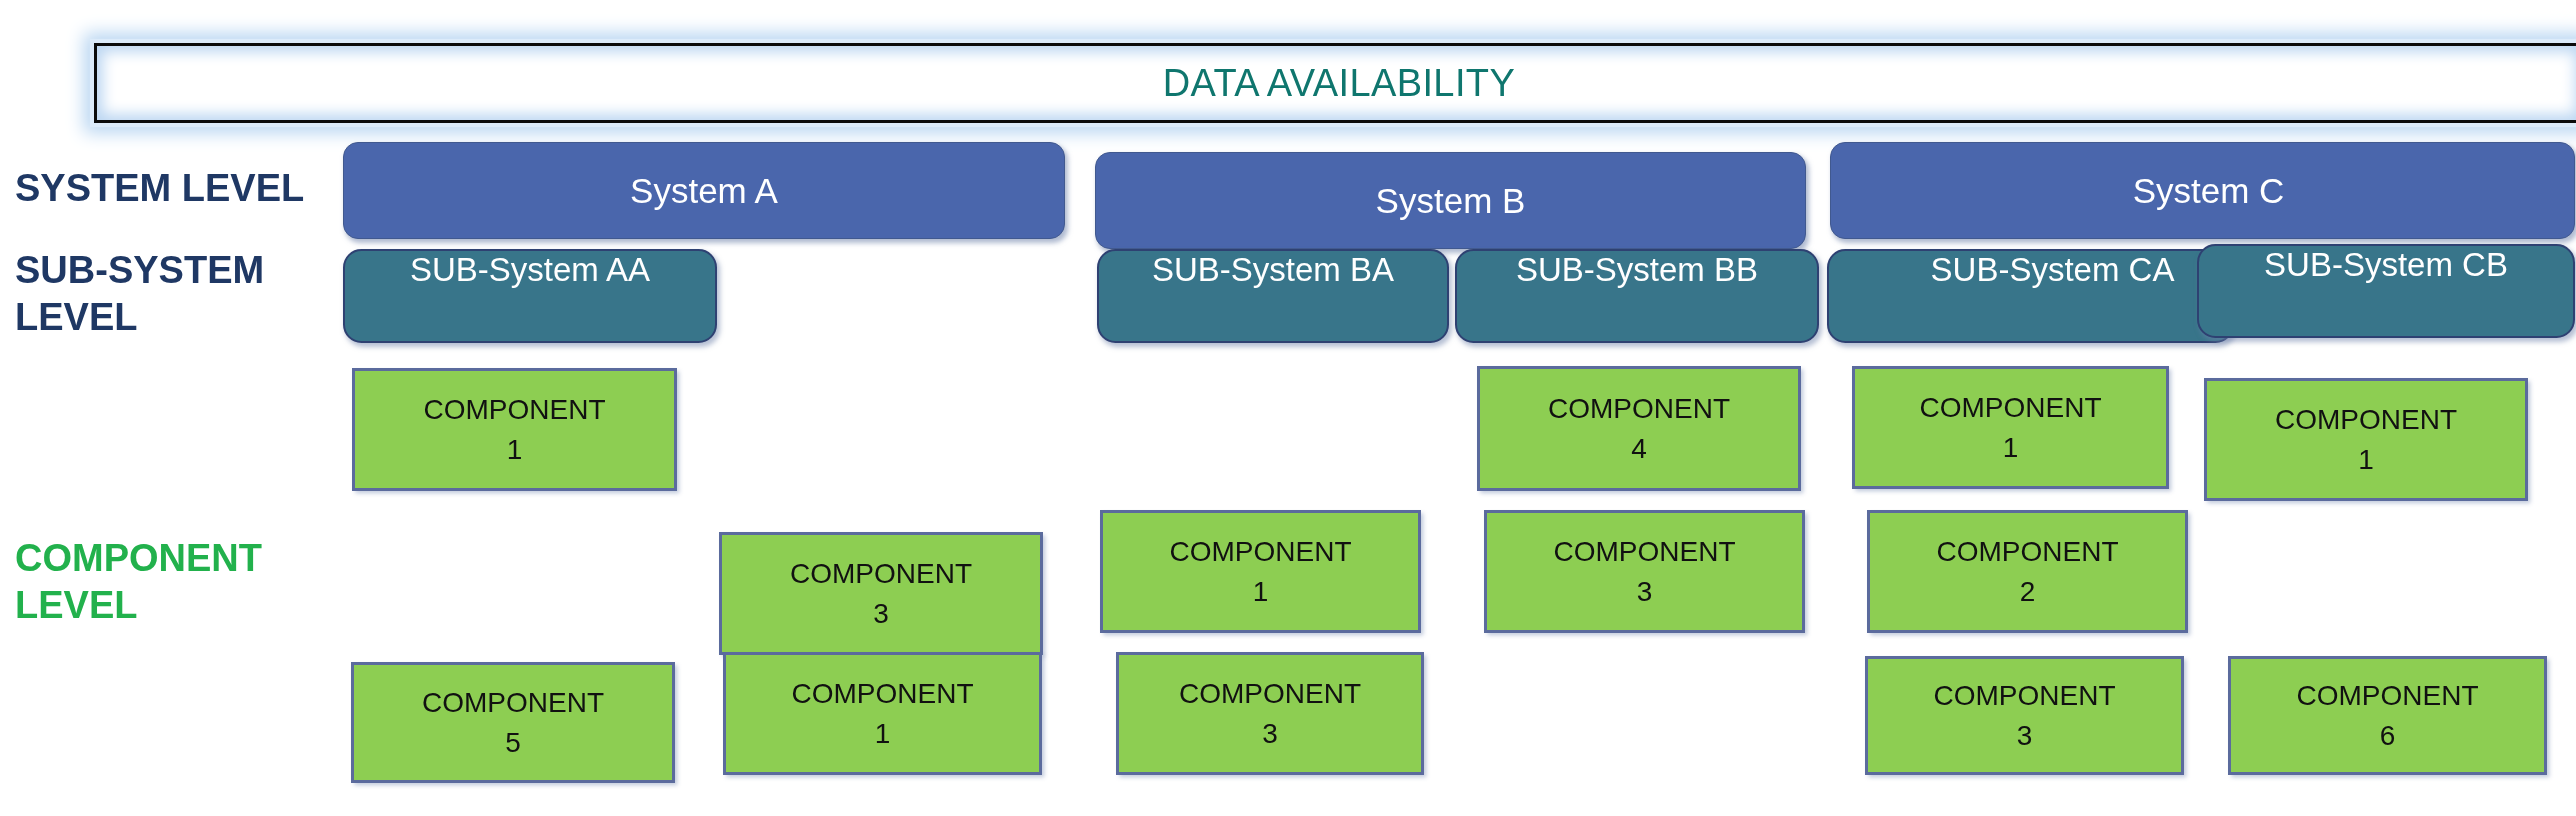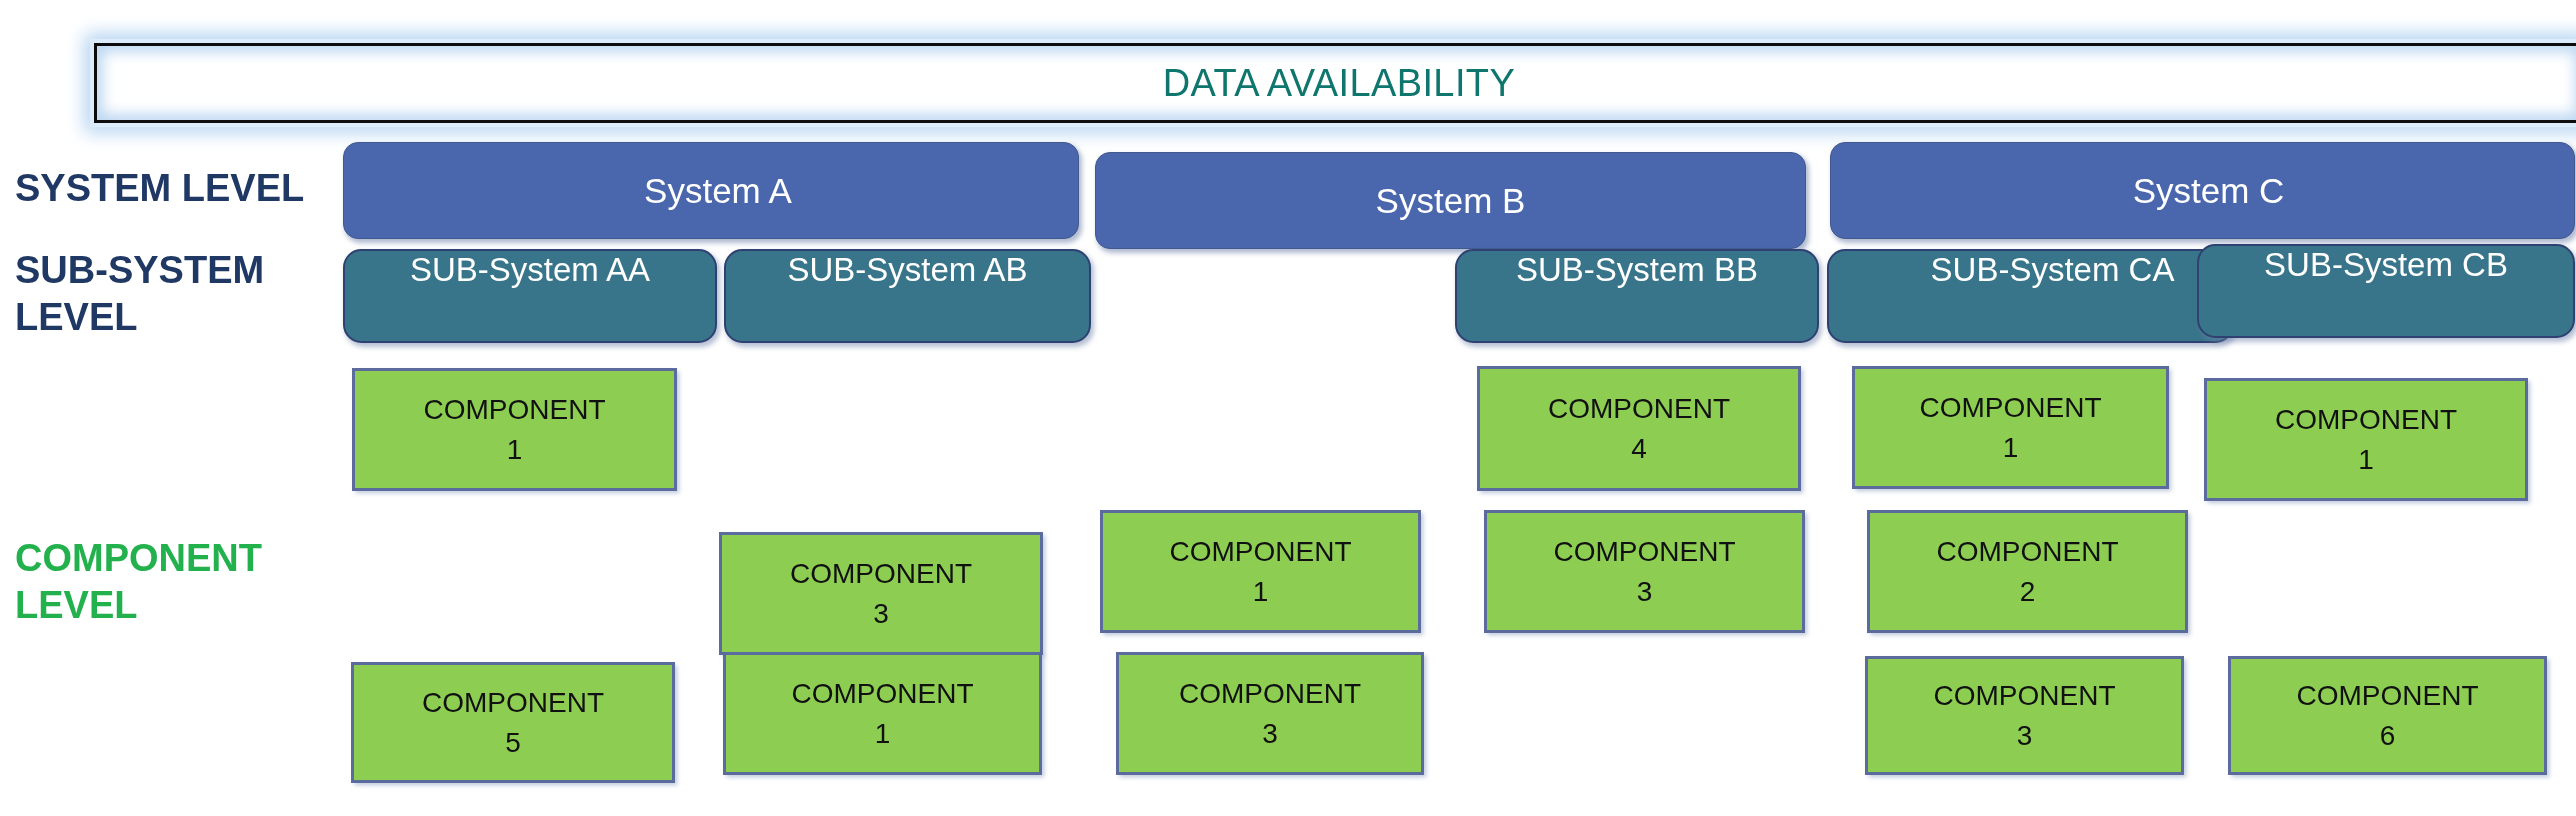--- a/index.html
+++ b/index.html
@@ -76,35 +76,35 @@
   </div>
   <div class="level-label lbl-navy" style="top:247px;">
     <div>SUB-SYSTEM</div>
     <div>LEVEL</div>
   </div>
   <div class="level-label lbl-green" style="top:535px;">
     <div>COMPONENT</div>
     <div>LEVEL</div>
   </div>
 
-  <div class="sys" style="left:343px;top:142px;width:720px;padding-left:14px;">
+  <div class="sys" style="left:343px;top:142px;width:720px;">
     <span>System A</span>
   </div>
   <div class="sys" style="left:1095px;top:152px;width:709px;">
     <span>System B</span>
   </div>
   <div class="sys" style="left:1830px;top:142px;width:731px;padding-left:12px;">
     <span>System C</span>
   </div>
 
   <div class="sub" style="left:343px;top:249px;width:370px;">
     <span>SUB-System AA</span>
   </div>
-  <div class="sub" style="left:724px;top:249px;width:363px;">
-    <span>SUB-System AB</span>
+  <div class="sub" style="left:1097px;top:249px;width:348px;">
+    <span>SUB-System BA</span>
   </div>
   <div class="sub" style="left:1455px;top:249px;width:360px;">
     <span>SUB-System BB</span>
   </div>
   <div class="sub" style="left:1827px;top:249px;width:359px;padding-left:44px;">
     <span>SUB-System CA</span>
   </div>
   <div class="sub" style="left:2197px;top:244px;width:374px;">
     <span>SUB-System CB</span>
   </div>

